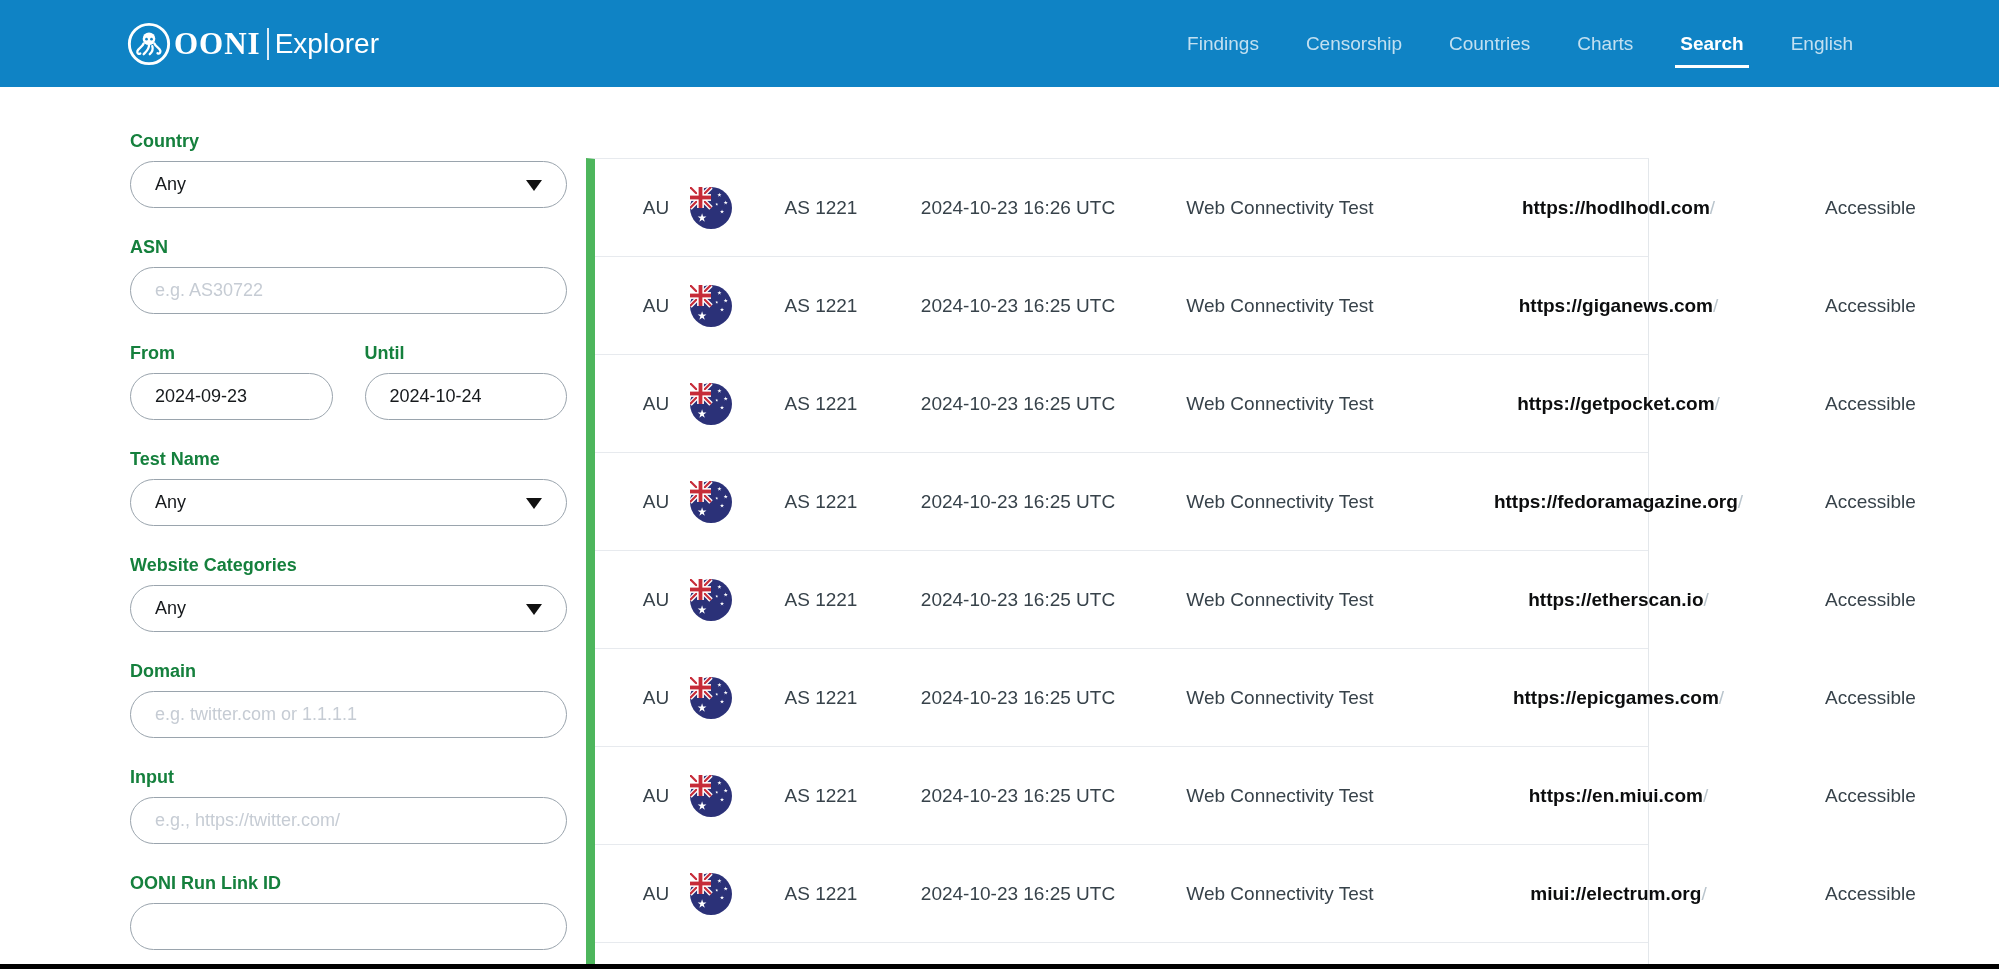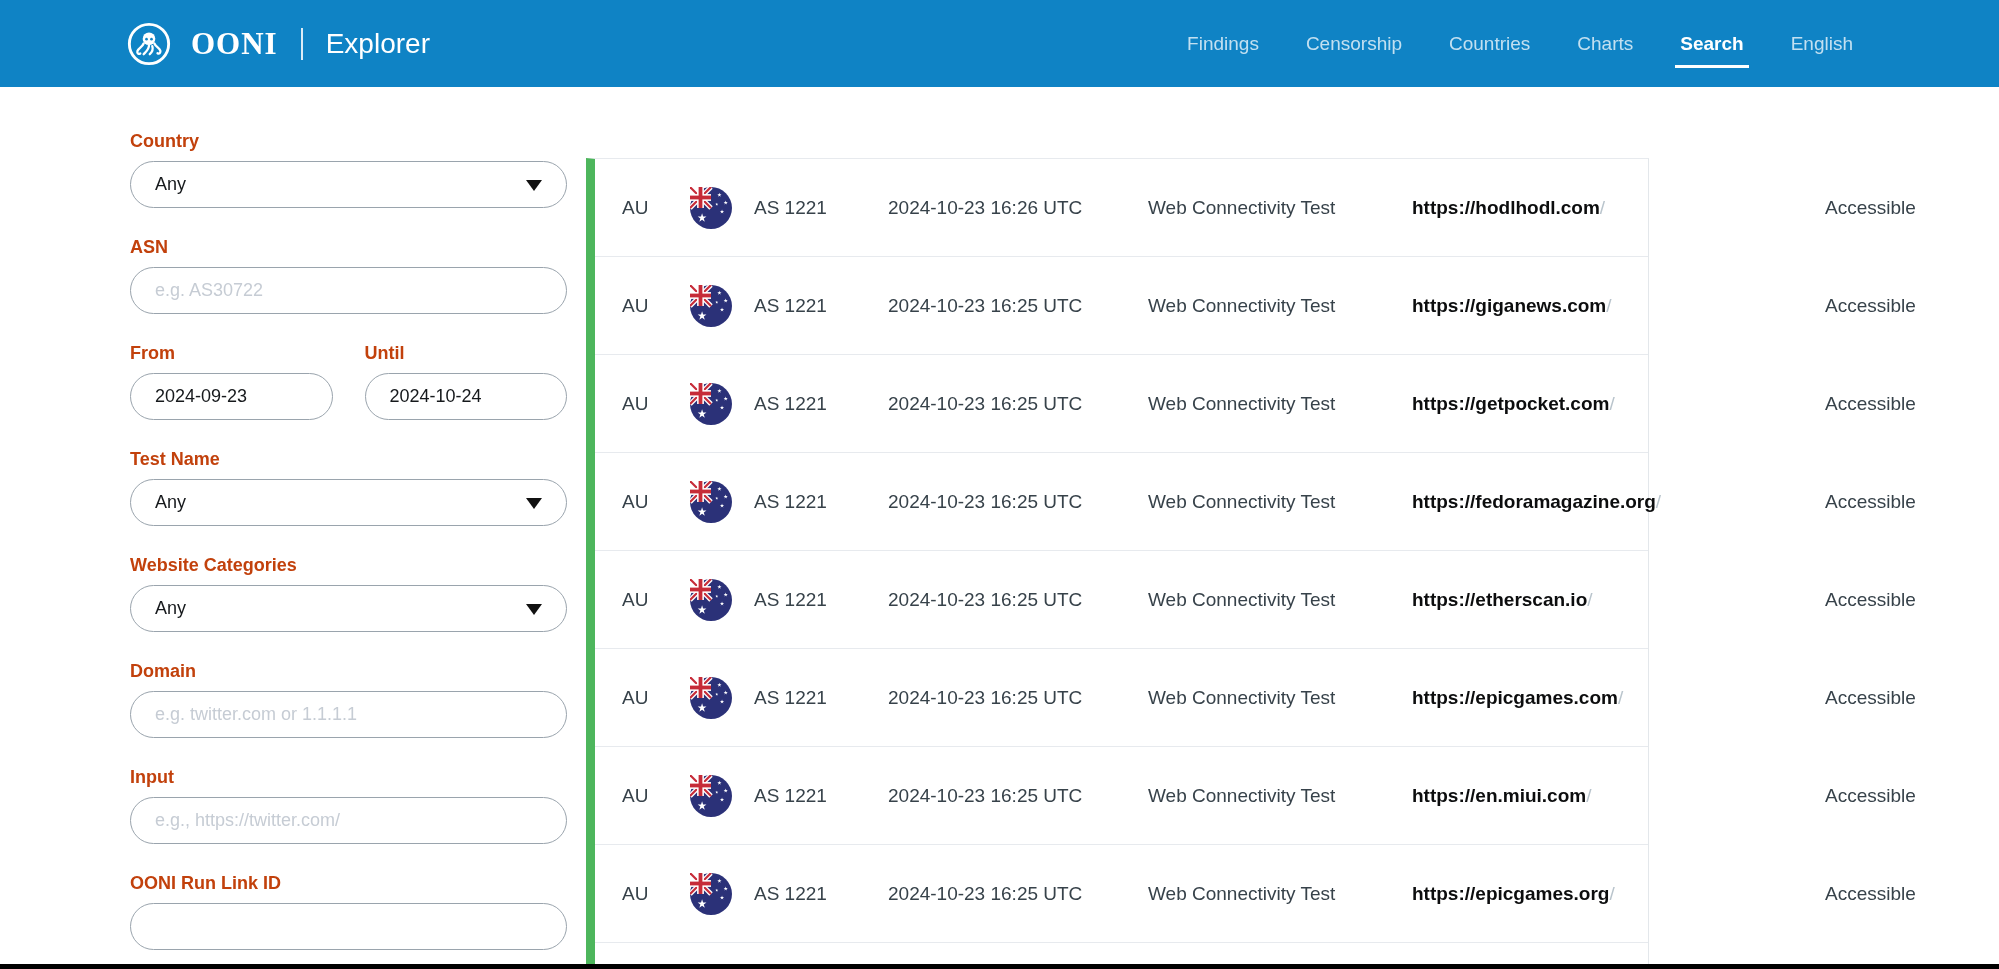--- a/index.html
+++ b/index.html
@@ -3,47 +3,47 @@
 <meta charset="utf-8">
 <style>
   html,body{margin:0;padding:0;background:#fff;}
   .page{position:relative;width:1999px;height:969px;overflow:hidden;background:#fff;
         font-family:"Liberation Sans","DejaVu Sans",sans-serif;color:#2c363d;}
 
   
   .header{position:absolute;left:0;top:0;width:100%;height:87px;background:#0f83c5;
           display:flex;align-items:center;justify-content:space-between;box-sizing:border-box;
           padding:0 146px 0 126px;}
-  .brand{display:flex;align-items:center;gap:19px;}
+  .brand{display:flex;align-items:center;gap:2px;}
   .brand svg{display:block;}
   .brand-ooni{color:#fff;font-weight:bold;font-size:31px;letter-spacing:1px;font-family:"Liberation Serif","DejaVu Serif",serif;}
   .brand-sep{width:2px;height:32px;background:rgba(255,255,255,.85);margin:0 4px;}
   .brand-product{color:#fff;font-weight:300;font-size:28px;}
   .nav{display:flex;align-items:center;gap:47px;}
   .nav-item{color:rgba(255,255,255,.75);font-size:19px;cursor:pointer;position:relative;}
   .nav-item.active{color:#ffffff;font-weight:bold;}
   .nav-item.active::after{content:"";position:absolute;left:-5px;right:-5px;bottom:-13px;height:3px;background:#fff;}
 
   
   .sidebar{position:absolute;left:130px;top:130px;width:437px;}
   .fgroup{margin-bottom:28px;}
-  .flabel{font-size:18px;font-weight:bold;color:#c2410c;margin-bottom:9px;line-height:22px;}
+  .flabel{font-size:18px;font-weight:bold;color:#15803d;margin-bottom:9px;line-height:22px;}
   .pill{box-sizing:border-box;width:100%;height:47px;border:1px solid #9aa4ad;border-radius:24px;
         background:#fff;display:flex;align-items:center;padding:4px 24px;font-size:18px;color:#16191c;position:relative;}
   .pill input{border:none;outline:none;width:100%;font-size:18px;color:#16191c;background:transparent;
               font-family:"Liberation Sans","DejaVu Sans",sans-serif;padding:0;}
   .pill input::placeholder{color:#c6ccd4;opacity:1;}
   .caret{position:absolute;right:24px;top:50%;margin-top:-5px;width:0;height:0;
          border-left:8px solid transparent;border-right:8px solid transparent;border-top:11px solid #111;}
   .daterow{display:flex;gap:32px;}
   .daterow .fgroup{flex:1;margin-bottom:28px;}
 
   
   .results{position:absolute;left:586px;top:158px;width:1063px;height:806px;box-sizing:border-box;
-           border-left:9px solid #4db65c;border-top:1px solid #e7eaee;border-right:1px solid #e3e7eb;background:#fff;}
+           border-left:9px solid #4db65c;border-top:1px solid #e7eaee;border-right:1px solid #e3e7eb;background:#fff;text-align:center;}
   .row{display:grid;grid-template-columns:68px 64px 134px 260px 264px 413px 1fr;
        align-items:center;height:98px;border-bottom:1px solid #e7eaee;box-sizing:border-box;
        padding-left:27px;font-size:19px;color:#37424a;cursor:pointer;background:#fff;}
   .cell-url{font-weight:bold;color:#0c0d0e;white-space:nowrap;}
   .url-slash{font-weight:normal;color:#b9c4cc;}
   .flag{width:42px;height:42px;display:block;}
 
   
   .bottom-edge{position:absolute;left:0;bottom:0;width:100%;height:5px;background:#000;}
 </style>
@@ -395,19 +395,19 @@
             <path d="M0,-1 L0.224,-0.309 0.951,-0.309 0.363,0.118 0.588,0.809 0,0.382 -0.588,0.809 -0.363,0.118 -0.951,-0.309 -0.224,-0.309 Z" transform="translate(28,7.5) scale(2.1)"></path>
             <path d="M0,-1 L0.224,-0.309 0.951,-0.309 0.363,0.118 0.588,0.809 0,0.382 -0.588,0.809 -0.363,0.118 -0.951,-0.309 -0.224,-0.309 Z" transform="translate(34,15) scale(2.1)"></path>
             <path d="M0,-1 L0.224,-0.309 0.951,-0.309 0.363,0.118 0.588,0.809 0,0.382 -0.588,0.809 -0.363,0.118 -0.951,-0.309 -0.224,-0.309 Z" transform="translate(25.5,16.5) scale(1.5)"></path>
             <path d="M0,-1 L0.224,-0.309 0.951,-0.309 0.363,0.118 0.588,0.809 0,0.382 -0.588,0.809 -0.363,0.118 -0.951,-0.309 -0.224,-0.309 Z" transform="translate(30.5,23.5) scale(2.1)"></path>
           </g>
         </svg>
       </span>
       <span>AS 1221</span>
       <span>2024-10-23 16:25 UTC</span>
       <span>Web Connectivity Test</span>
-      <span class="cell-url"><span>https://epicgames.org</span><span class="url-slash">/</span></span>
+      <span class="cell-url"><span>miui://electrum.org</span><span class="url-slash">/</span></span>
       <span>Accessible</span>
     </div>
   </div>
 
   <div class="bottom-edge"></div>
 </div>
 
 </body></html>

